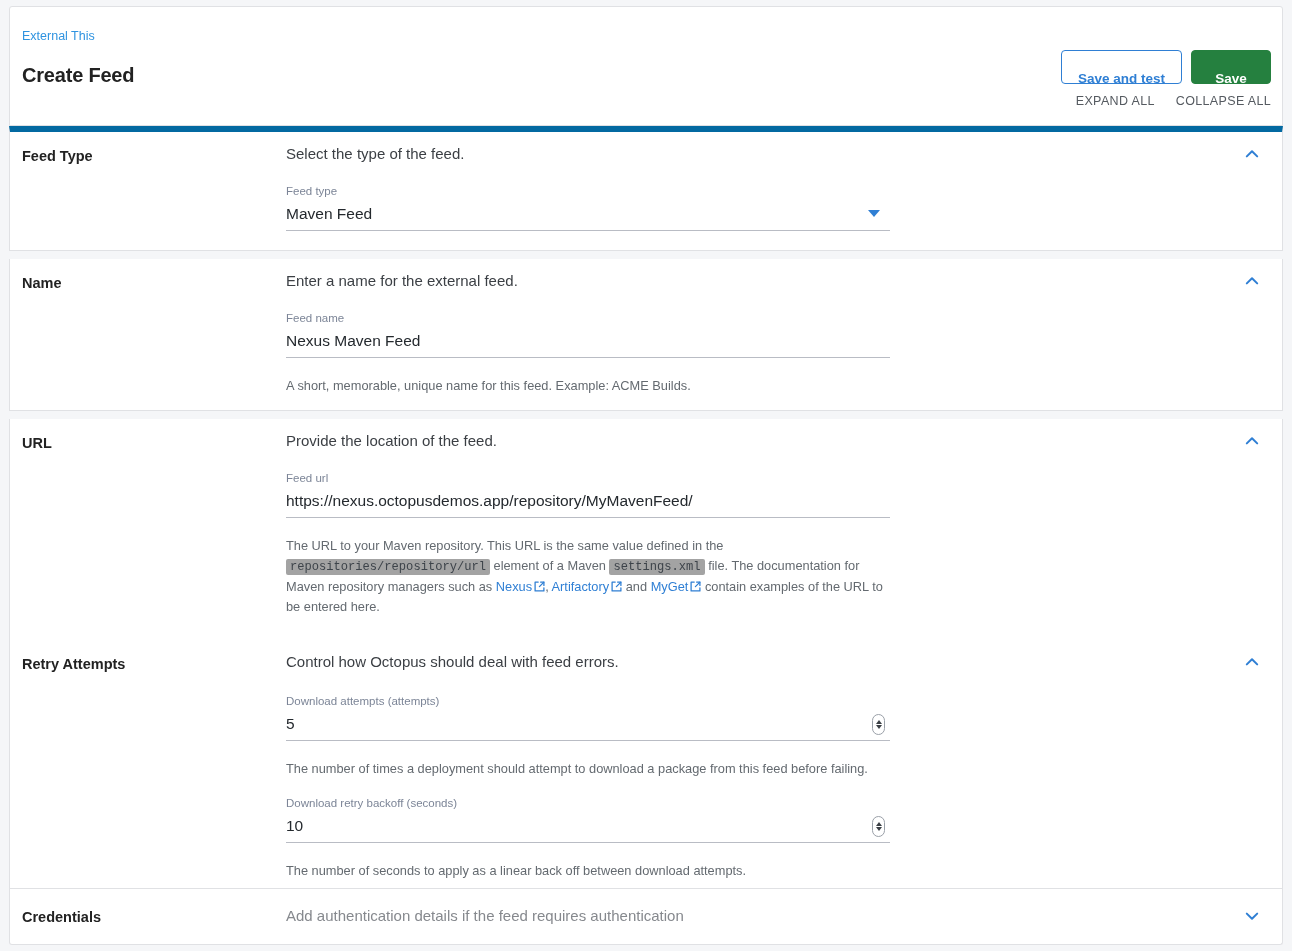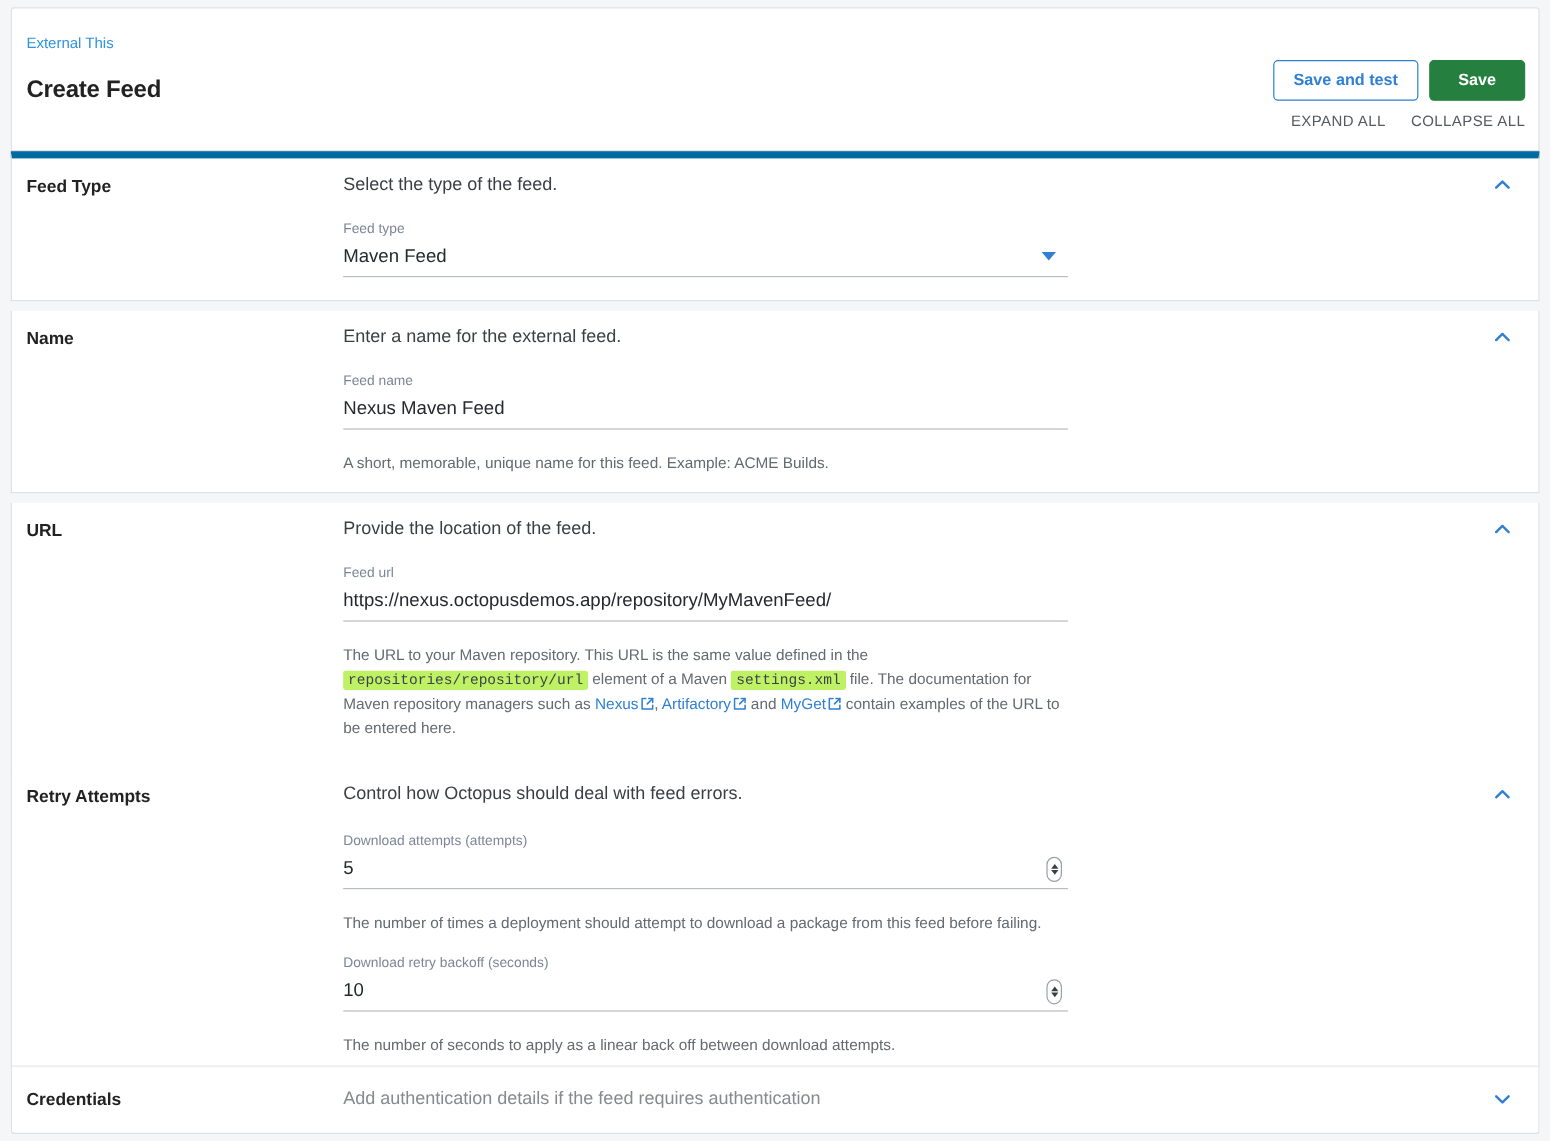--- a/index.html
+++ b/index.html
@@ -62,21 +62,21 @@
     top: 43px;
     display: flex;
     gap: 9px;
     align-items: center;
   }
   .btn {
     font-family: "Liberation Sans", sans-serif;
     font-size: 13.5px;
     font-weight: bold;
     border-radius: 4px;
-    padding: 0 16px;
+    padding: 12px 16px;
     height: 34px;
     line-height: 32px;
     cursor: pointer;
     white-space: nowrap;
     text-align: center;
   }
   .btn-outline {
     background: #ffffff;
     border: 1px solid #2f7fd4;
     color: #2f7fd4;
@@ -210,21 +210,21 @@
 
   .help {
     font-size: 12.8px;
     color: #646a70;
     line-height: 20px;
     width: 600px;
   }
   .help code {
     font-family: "Liberation Mono", monospace;
     font-size: 12.1px;
-    background: #bef264;
+    background: #a3a3a3;
     color: #3d434a;
     padding: 1px 4px;
     border-radius: 2px;
     white-space: nowrap;
   }
   .help a {
     color: #2f7fd4;
     text-decoration: none;
     cursor: pointer;
   }

